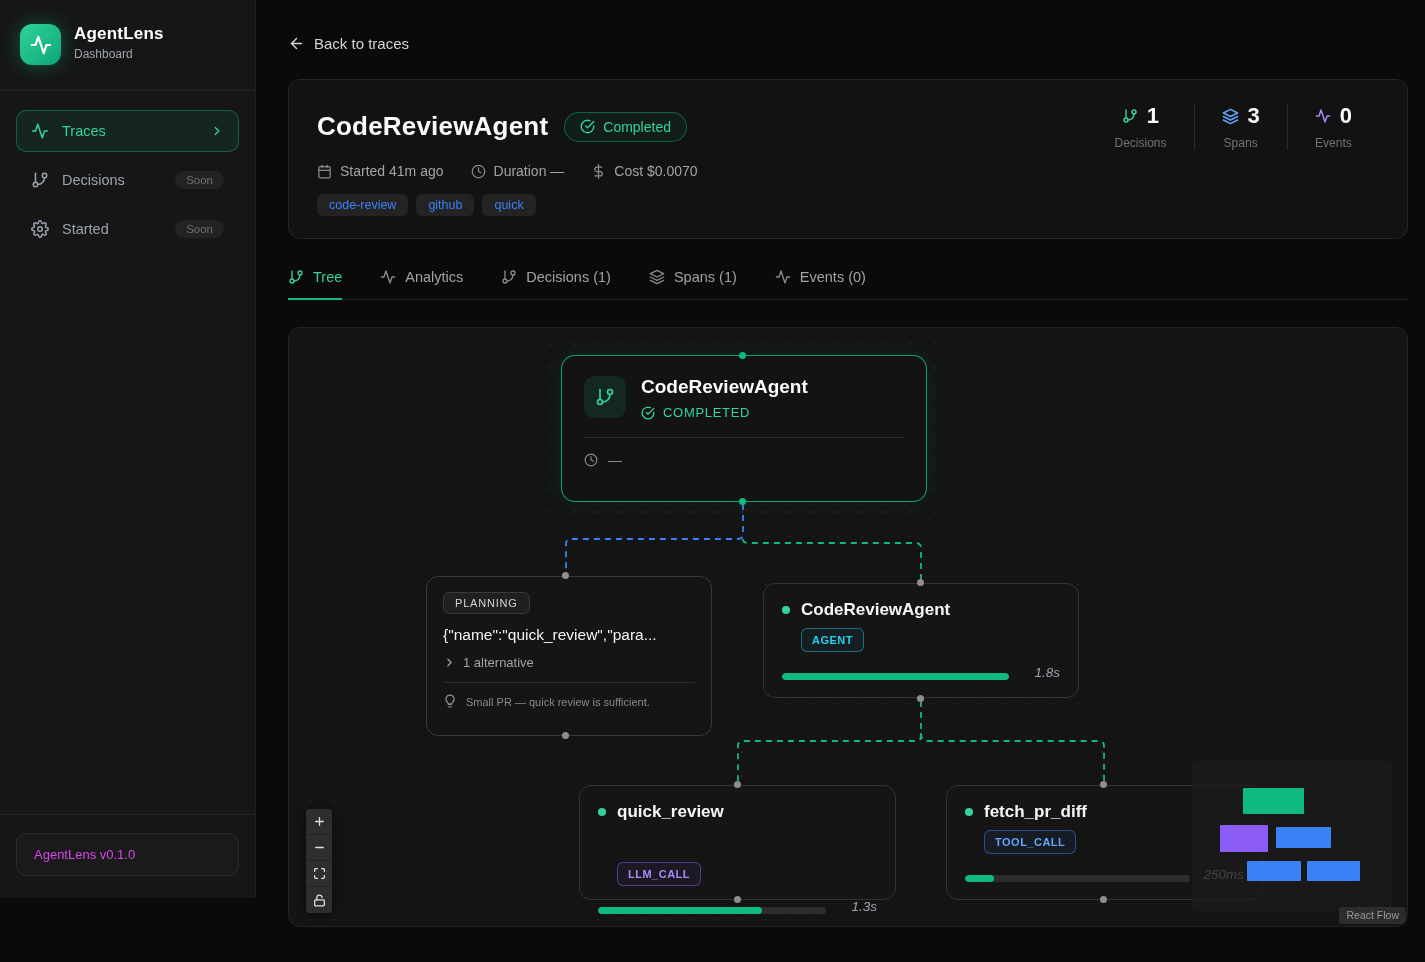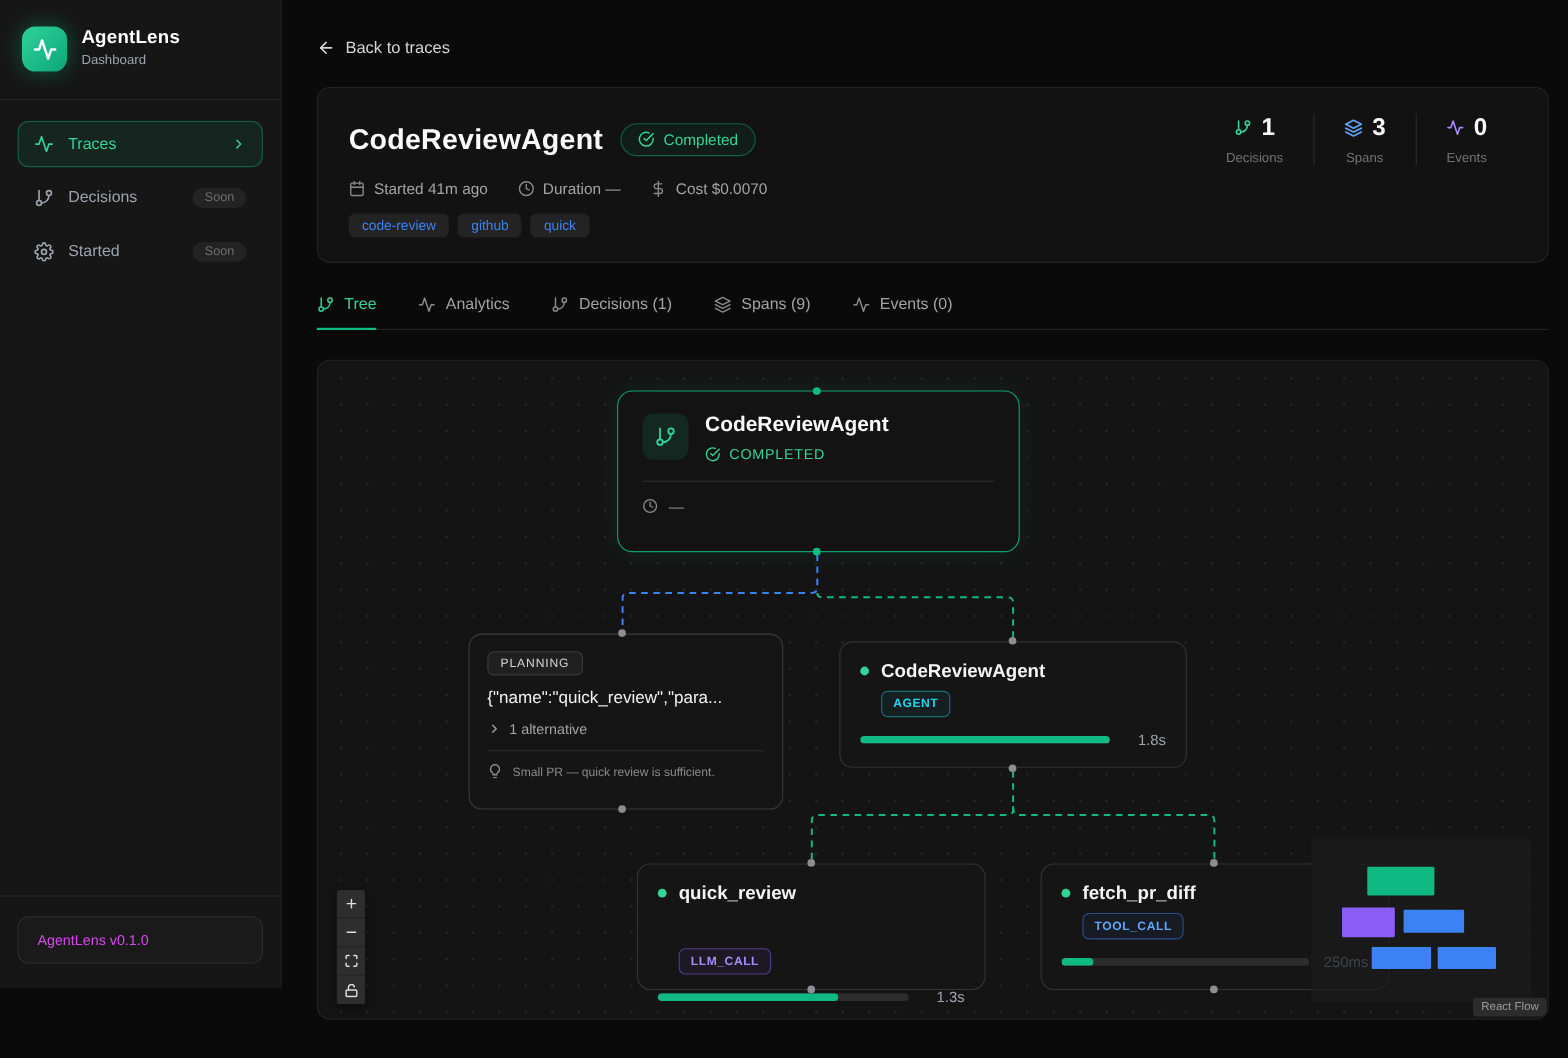--- a/index.html
+++ b/index.html
@@ -67,21 +67,21 @@
   .decision-reason { display:flex; align-items:flex-end; gap:9px; padding-top:11px; color:#8a8a8a; font-size:11px; white-space:nowrap; overflow:hidden; }
 
   .span-node { position:absolute; width:317px; height:115px; background:#151515; border:1px solid #333333; border-radius:12px; padding:16px 18px 0; cursor:pointer; }
   .span-head { display:flex; align-items:center; gap:11px; }
   .span-dot { width:8px; height:8px; border-radius:50%; background:#34d399; flex:none; }
   .span-title { font-size:17px; font-weight:bold; color:#f5f5f5; }
   .type-badge { display:inline-block; margin:8px 0 0 19px; font-size:11px; font-weight:bold; letter-spacing:.5px; padding:5px 10px; border-radius:6px; border:1px solid; }
   .type-agent { color:#22d3ee; border-color:rgba(34,211,238,.45); background:rgba(34,211,238,.06); }
   .type-llm   { color:#a78bfa; border-color:rgba(139,92,246,.5);  background:rgba(139,92,246,.07);margin-top:40px; }
   .type-tool  { color:#60a5fa; border-color:rgba(59,130,246,.5);  background:rgba(59,130,246,.07); }
-  .bar-row { margin-top:13px; display:flex; align-items:center; gap:13px; }
+  .bar-row { margin-top:13px; display:flex; align-items:flex-end; gap:13px;font-style:italic; }
   .bar-track { flex:1; height:7px; border-radius:99px; background:#2d2d2d; overflow:hidden; }
   .bar-fill { height:100%; border-radius:99px; background:#10b981; }
   .bar-label { font-size:13.5px; color:#9ca3af; min-width:38px; text-align:right; }
 
   .controls { position:absolute; left:17px; bottom:13px; width:26px; border-radius:3px; overflow:hidden; box-shadow:0 2px 8px rgba(0,0,0,.5); }
   .ctrl-btn { width:26px; height:26px; background:#2e2e2e; border-bottom:1px solid #232323; display:flex; align-items:center; justify-content:center; cursor:pointer; }
   .ctrl-btn:last-child { border-bottom:none; }
 
   .minimap { position:absolute; right:15px; bottom:15px; width:200px; height:150px; background:rgba(28,28,28,.72); border-radius:4px; cursor:pointer; }
   .mm-rect { position:absolute; border-radius:1px; }
@@ -292,21 +292,21 @@
       <span>Decisions (1)</span>
     </div>
     <div class="tab">
       <span>
         <svg class="ic" width="16" height="16" viewBox="0 0 24 24" fill="none" stroke="#8a8a8a" stroke-width="2" stroke-linecap="round" stroke-linejoin="round">
             <polygon points="12 2 2 7 12 12 22 7 12 2"></polygon>
             <polyline points="2 17 12 22 22 17"></polyline>
             <polyline points="2 12 12 17 22 12"></polyline>
           </svg>
       </span>
-      <span>Spans (9)</span>
+      <span>Spans (1)</span>
     </div>
     <div class="tab">
       <span>
         <svg class="ic" width="16" height="16" viewBox="0 0 24 24" fill="none" stroke="#8a8a8a" stroke-width="2" stroke-linecap="round" stroke-linejoin="round">
             <polyline points="22 12 18 12 15 21 9 3 6 12 2 12"></polyline>
           </svg>
       </span>
       <span>Events (0)</span>
     </div>
   </div>

